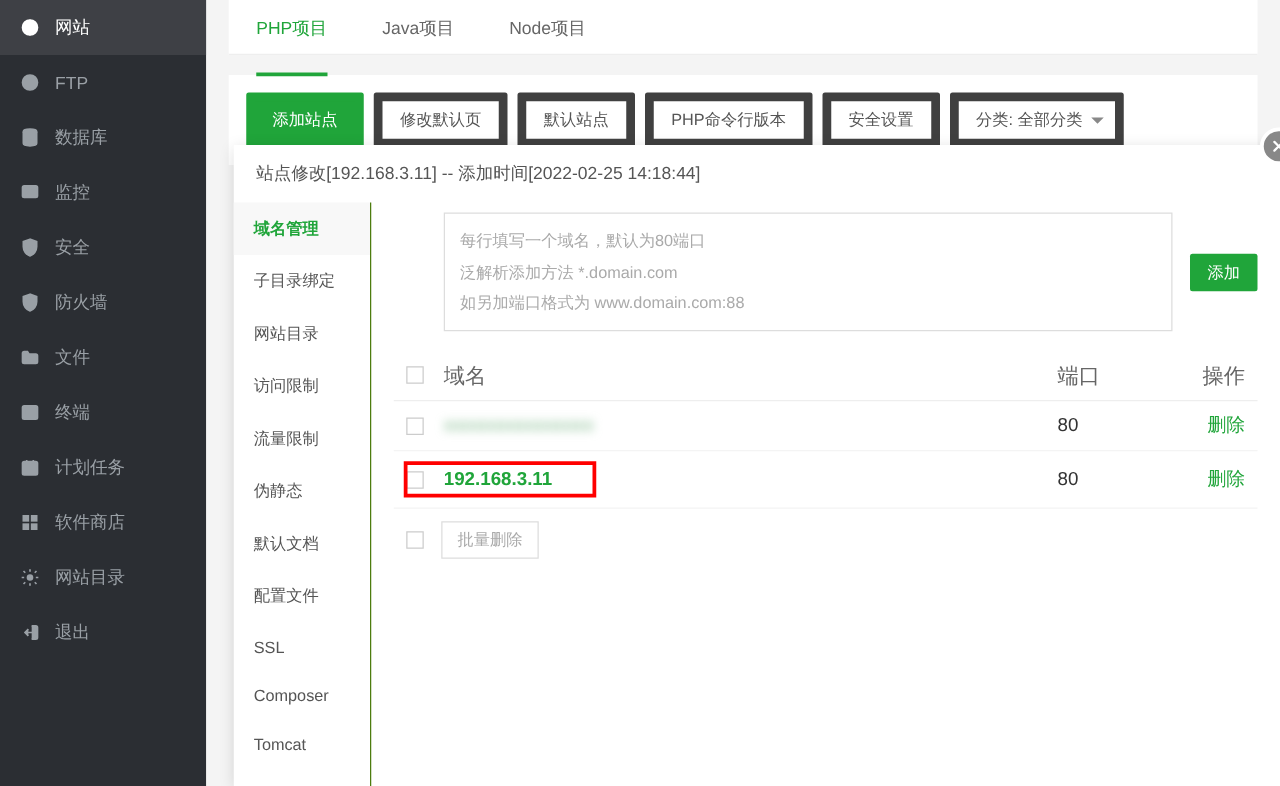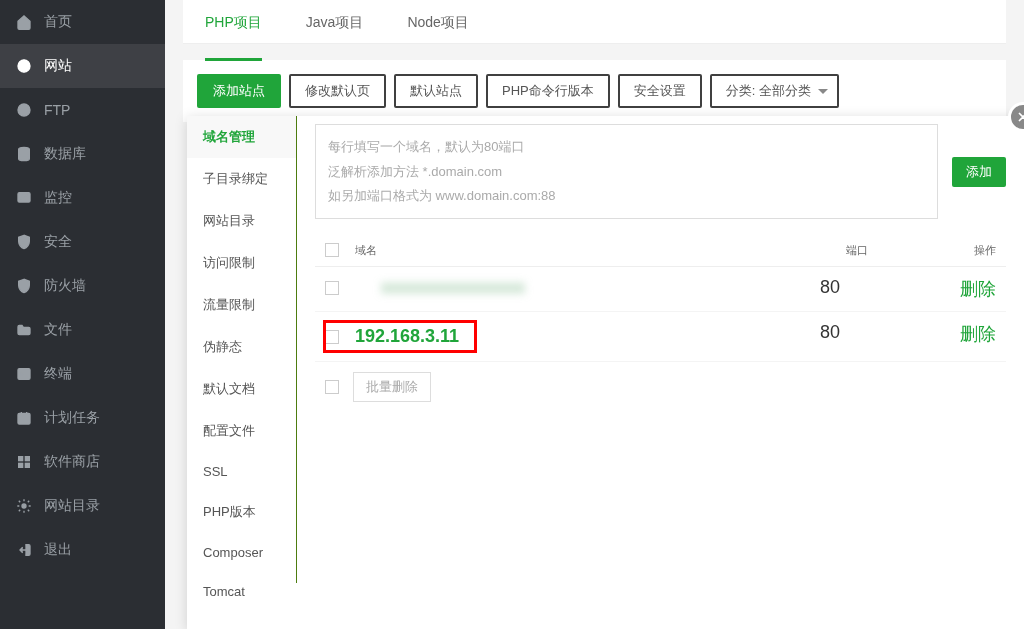--- a/index.html
+++ b/index.html
@@ -15,65 +15,59 @@
     .nav-item .icon { width: 16px; height: 16px; margin-right: 12px; fill: currentColor; stroke: currentColor; }
     .nav-item span { font-size: 14px; }
     
     .main { position: absolute; left: 165px; top: 0; right: 0; height: 629px; background: #f4f4f4; }
     .tabs-bar { background: #fff; margin: 0 18px; height: 44px; display: flex; border-bottom: 1px solid #eee; }
     .tab { padding: 0 22px; height: 60px; line-height: 44px; color: #666; cursor: pointer; font-size: 14px; }
     .tab.active { color: #20a53a; position: relative; }
     .tab.active::after { content: ''; position: absolute; bottom: -1px; left: 22px; right: 22px; height: 3px; background: #20a53a; }
     
     .toolbar { background: #fff; margin: 16px 18px 0; padding: 14px; display: flex; gap: 8px; align-items: center; }
-    .btn { padding: 6px 14px; border: 2px solid #404040; background: #fff; cursor: pointer; font-size: 13px; color: #555; border-radius: 2px; }
+    .btn { padding: 6px 14px; border: 7px solid #404040; background: #fff; cursor: pointer; font-size: 13px; color: #555; border-radius: 2px; }
     .btn.primary { background: #20a53a; color: #fff; border-color: #20a53a; }
     .btn.dropdown { padding-right: 26px; position: relative; }
     .btn.dropdown::after { content: ''; position: absolute; right: 9px; top: 50%; margin-top: -2px; border: 5px solid transparent; border-top-color: #888; }
     
     .modal { position: absolute; left: 22px; right: 0; top: 116px; bottom: 0; background: #fff; box-shadow: 0 2px 12px rgba(0,0,0,0.15); }
     .modal-close { position: absolute; right: -14px; top: -14px; width: 30px; height: 30px; background: #888; border-radius: 50%; display: flex; align-items: center; justify-content: center; cursor: pointer; border: 3px solid #fff; }
     .modal-close svg { width: 14px; height: 14px; fill: #fff; }
     .modal-title { padding: 14px 18px; font-size: 14px; color: #555; }
     .modal-body { display: flex; height: calc(100% - 46px); }
     .modal-nav { width: 110px; border-right: 1px solid #4d7c0f; }
     .modal-nav-item { padding: 12px 16px; cursor: pointer; font-size: 13px; color: #555; }
     .modal-nav-item.active { color: #20a53a; font-weight: bold; background: #f8f8f8; }
     .modal-content { flex: 1; padding: 8px 18px; }
     
     .domain-input-row { display: flex; gap: 14px; margin-bottom: 16px; }
-    .domain-textarea { flex: 1; border: 1px solid #ddd; padding: 10px 12px; color: #aaa; font-size: 13px; line-height: 1.9; height: 95px; resize: none; }
+    .domain-textarea { flex: 1; border: 1px solid #ddd; padding: 10px 12px; color: #aaa; font-size: 13px; line-height: 1.9; height: 95px; resize: none; margin-left: 40px; }
     .domain-textarea .line { display: block; }
     .btn-add { background: #20a53a; color: #fff; padding: 6px 14px; border: none; cursor: pointer; font-size: 13px; border-radius: 2px; height: 30px; align-self: center; }
     
     .domain-table { width: 100%; }
-    .table-header { display: flex; padding: 8px 10px; border-bottom: 1px solid #eee; color: #666; font-size: 11px; }
-    .table-row { display: flex; padding: 10px 10px; border-bottom: 1px solid #f4f4f4; font-size: 18px; gap: 26px; }
+    .table-header { display: flex; padding: 8px 10px; border-bottom: 1px solid #eee; color: #666; font-size: 17px; }
+    .table-row { display: flex; padding: 10px 10px; border-bottom: 1px solid #f4f4f4; align-items: center; font-size: 15px; }
     .col-check { width: 30px; }
     .col-domain { flex: 1; }
     .col-port { width: 90px; }
     .col-action { width: 60px; text-align: right; color: #20a53a; cursor: pointer; }
     .checkbox { width: 14px; height: 14px; border: 1px solid #ccc; display: inline-block; vertical-align: middle; cursor: pointer; }
     .blurred { filter: blur(4px); color: #7eb88a; }
     .highlighted-row { outline: 3px solid #ff0000; outline-offset: -1px; }
     .highlighted-row .col-check, .highlighted-row .col-domain { padding: 4px 0; }
     .highlight-domain { color: #20a53a; font-weight: bold; }
     .batch-row { padding: 10px 10px; display: flex; align-items: center; gap: 14px; }
     .btn-batch { padding: 5px 12px; border: 1px solid #ddd; background: #fff; color: #aaa; font-size: 13px; cursor: not-allowed; }
   </style>
 </head>
 <body>
 
 <div class="sidebar">
-  <div class="nav-item">
-    <svg class="icon" viewBox="0 0 24 24" fill="none" stroke-width="2">
-        <path d="M3 11l9-8 9 8v10a2 2 0 01-2 2H5a2 2 0 01-2-2V11z"></path>
-      </svg>
-    <span>首页</span>
-  </div>
   <div class="nav-item active">
     <svg class="icon" viewBox="0 0 24 24" fill="none" stroke-width="2">
         <circle cx="12" cy="12" r="9"></circle>
         <path d="M3 12h18M12 3c2.5 3 2.5 15 0 18M12 3c-2.5 3-2.5 15 0 18"></path>
       </svg>
     <span>网站</span>
   </div>
   <div class="nav-item">
     <svg class="icon" viewBox="0 0 24 24" fill="none" stroke-width="2">
         <circle cx="12" cy="12" r="9"></circle>
@@ -166,32 +160,32 @@
     <button class="btn">安全设置</button>
     <button class="btn dropdown">分类: 全部分类</button>
   </div>
 
   <div class="modal">
     <div class="modal-close">
       <svg viewBox="0 0 24 24">
           <path d="M18 6L6 18M6 6l12 12" stroke="#fff" stroke-width="3" stroke-linecap="round"></path>
         </svg>
     </div>
+    <div class="modal-title">站点修改[192.168.3.11]  --  添加时间[2022-02-25 14:18:44]</div>
     <div class="modal-body">
       <div class="modal-nav">
         <div class="modal-nav-item active">域名管理</div>
         <div class="modal-nav-item">子目录绑定</div>
         <div class="modal-nav-item">网站目录</div>
         <div class="modal-nav-item">访问限制</div>
         <div class="modal-nav-item">流量限制</div>
         <div class="modal-nav-item">伪静态</div>
         <div class="modal-nav-item">默认文档</div>
         <div class="modal-nav-item">配置文件</div>
         <div class="modal-nav-item">SSL</div>
-        <div class="modal-nav-item">PHP版本</div>
         <div class="modal-nav-item">Composer</div>
         <div class="modal-nav-item">Tomcat</div>
       </div>
       <div class="modal-content">
         <div class="domain-input-row">
           <div class="domain-textarea">
             <span class="line">每行填写一个域名，默认为80端口</span>
             <span class="line">泛解析添加方法 *.domain.com</span>
             <span class="line">如另加端口格式为 www.domain.com:88</span>
           </div>

